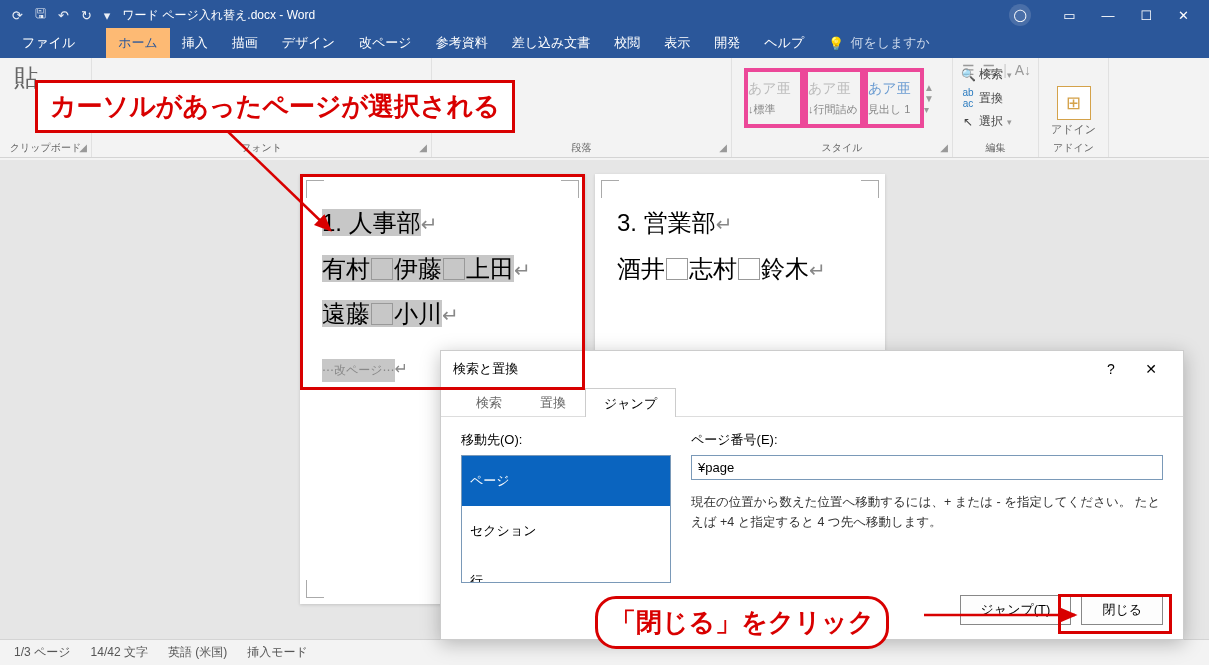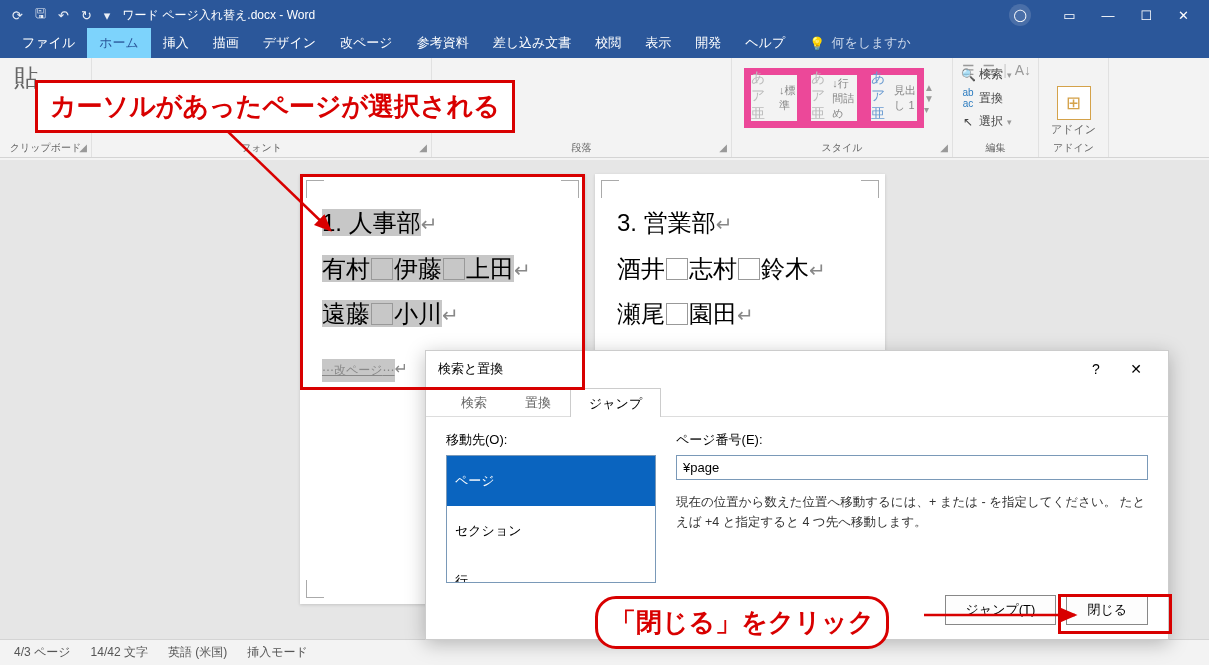--- a/index.html
+++ b/index.html
@@ -6,50 +6,50 @@
     body { width:1209px; height:665px; background:#f3f3f3; overflow:hidden; position:relative; }
     .titlebar { height:30px; background:#2b579a; display:flex; align-items:center; color:#fff; font-size:12px; }
     .qat { display:flex; gap:12px; padding:0 12px; align-items:center; }
     .qat span { opacity:.9; font-size:13px; }
     .title-center { flex:1; }
     .win-ctrl { display:flex; align-items:center; gap:26px; padding:0 20px; }
     .win-ctrl span { font-size:13px; }
     .avatar { width:22px; height:22px; border-radius:50%; background:#4a6fa8; display:flex; align-items:center; justify-content:center; font-size:12px; margin-right:12px; }
     .tabs { height:28px; background:#2b579a; display:flex; align-items:flex-end; padding-left:10px; }
     .tab { color:#fff; font-size:13px; padding:6px 12px; cursor:pointer; }
-    .tab.active { background:#7dd3fc; color:#2b579a; }
+    .tab.active { background:#fdba74; color:#2b579a;margin-left:19px; }
     .tell-me { color:#cdd9eb; font-size:13px; margin-left:12px; display:flex; align-items:center; gap:6px; padding-bottom:6px;}
     .ribbon { height:100px; background:#f3f3f3; border-bottom:1px solid #d4d4d4; display:flex; position:relative; }
     .rb-group { border-right:1px solid #e1e1e1; padding:4px 8px 0; position:relative; display:flex; flex-direction:column; }
     .rb-label { position:absolute; bottom:2px; left:0; right:0; text-align:center; font-size:10px; color:#666; }
     .rb-launch { position:absolute; right:4px; bottom:4px; font-size:10px; color:#999; }
     .rb-group.clip { }
     .rb-group.font { }
     .rb-group.para { }
     .rb-group.styles { flex:0 0 210px;}
     .style-gal { display:flex; gap:0; padding:6px 4px; }
-    .style-item { width:60px; height:60px; border:7px solid #ec4899; display:flex; flex-direction:row; align-items:center; justify-content:center; font-size:11px; color:#888; }
+    .style-item { width:60px; height:60px; border:4px solid #ec4899; display:flex; flex-direction:column; align-items:flex-start; justify-content:center; font-size:11px; color:#888; }
     .style-item .samp { font-size:14px; color:#bbb; margin-bottom:4px;}
     .rb-group.edit { width:86px; padding:6px 8px;}
     .edit-row { display:flex; align-items:center; gap:4px; font-size:12px; color:#444; padding:2px 0; }
     .edit-row .ico { width:14px; text-align:center; font-size:12px; }
     .rb-group.addin { width:70px; display:flex; align-items:center; justify-content:center;}
     .addin-btn { width:34px; height:34px; background:#fff; border:1px solid #d4a24a; color:#d4a24a; display:flex; align-items:center; justify-content:center; font-size:18px; margin-top:4px;}
     .doc-area { position:absolute; top:160px; left:0; right:0; bottom:26px; background:#e6e6e6; }
     .page { position:absolute; background:#fff; box-shadow:0 1px 3px rgba(0,0,0,.15); padding:26px 22px; font-size:24px; line-height:1.9; font-family:'MS Mincho','Yu Mincho',serif; }
     .page1 { left:300px; top:14px; width:285px; height:430px; }
     .page2 { left:595px; top:14px; width:290px; height:430px; }
     .sel { background:#c7c7c7; }
     .para-mark { color:#888; font-size:20px; }
-    .pgbreak { font-size:12px; color:#888; display:inline-block;text-decoration:underline; }
+    .pgbreak { font-size:12px; color:#888; display:inline-block; }
     .corner { position:absolute; width:18px; height:18px; }
     .corner.tl { top:6px; left:6px; border-top:1px solid #aaa; border-left:1px solid #aaa;}
     .corner.tr { top:6px; right:6px; border-top:1px solid #aaa; border-right:1px solid #aaa;}
     .corner.bl { bottom:6px; left:6px; border-bottom:1px solid #aaa; border-left:1px solid #aaa;}
-    .dialog { position:absolute; left:425px; top:350px; width:744px; height:290px; background:#fff; border:1px solid #ccc; box-shadow:0 4px 18px rgba(0,0,0,.25); z-index:10; }
+    .dialog { position:absolute; left:440px; top:350px; width:744px; height:290px; background:#fff; border:1px solid #ccc; box-shadow:0 4px 18px rgba(0,0,0,.25); z-index:10; }
     .dlg-title { height:36px; display:flex; align-items:center; padding:0 12px; font-size:13px; }
     .dlg-title .sp { flex:1; }
     .dlg-title .x { width:40px; text-align:center; font-size:14px; }
     .dlg-tabs { display:flex; border-bottom:1px solid #ddd; padding-left:16px; height:30px; }
     .dlg-tab { padding:6px 18px 5px; font-size:13px; color:#666; border:1px solid transparent; border-bottom:none; cursor:pointer; }
     .dlg-tab.active { border-color:#ccc; background:#fff; position:relative; top:1px; color:#000;}
     .dlg-body { padding:14px 20px; display:flex; gap:20px; }
     .dlg-left { width:210px; }
     .dlg-left label, .dlg-right label { font-size:13px; display:block; margin-bottom:6px; }
     .listbox { border:1px solid #7a99b8; height:128px; overflow:hidden; font-size:13px; background:#fff;}
@@ -183,21 +183,20 @@
     <div><span class="sel">1. 人事部</span><span class="para-mark">↵</span></div>
     <div><span class="sel"><span>有村</span><span class="nbsp-box"></span><span>伊藤</span><span class="nbsp-box"></span><span>上田</span></span><span class="para-mark">↵</span></div>
     <div><span class="sel"><span>遠藤</span><span class="nbsp-box"></span><span>小川</span></span><span class="para-mark">↵</span></div>
     <div style="margin-top:6px;"><span class="sel pgbreak">⋯<span>改ページ</span>⋯</span><span class="para-mark" style="font-size:16px;">↵</span></div>
   </div>
   <div class="page page2">
     <span class="corner tl"></span>
       <span class="corner tr"></span>
     <div><span>3. 営業部</span><span class="para-mark">↵</span></div>
     <div><span>酒井</span><span class="nbsp-box"></span><span>志村</span><span class="nbsp-box"></span><span>鈴木</span><span class="para-mark">↵</span></div>
-    <div><span>瀬尾</span><span class="nbsp-box"></span><span>園田</span><span class="para-mark">↵</span></div>
   </div>
 </div>
 
 <div class="box-highlight hl1"></div>
 <div class="box-highlight hl2"></div>
 
 <div class="dialog">
   <div class="dlg-title">
     <span>検索と置換</span>
     <span class="sp"></span>
@@ -248,17 +247,17 @@
 <svg class="arrow" style="left:920px; top:600px;" width="180" height="30">
   <defs>
       <marker id="ar2" markerWidth="8" markerHeight="8" refX="6" refY="3" orient="auto">
         <path d="M0,0 L7,3 L0,6 Z" fill="#d80000"></path>
       </marker>
     </defs>
   <line x1="4" y1="15" x2="155" y2="15" stroke="#d80000" stroke-width="2.5" marker-end="url(#ar2)"></line>
 </svg>
 
 <div class="statusbar">
-  <span>4/3 ページ</span>
+  <span>1/3 ページ</span>
   <span>14/42 文字</span>
   <span>英語 (米国)</span>
   <span>挿入モード</span>
 </div>
 
 </body></html>

